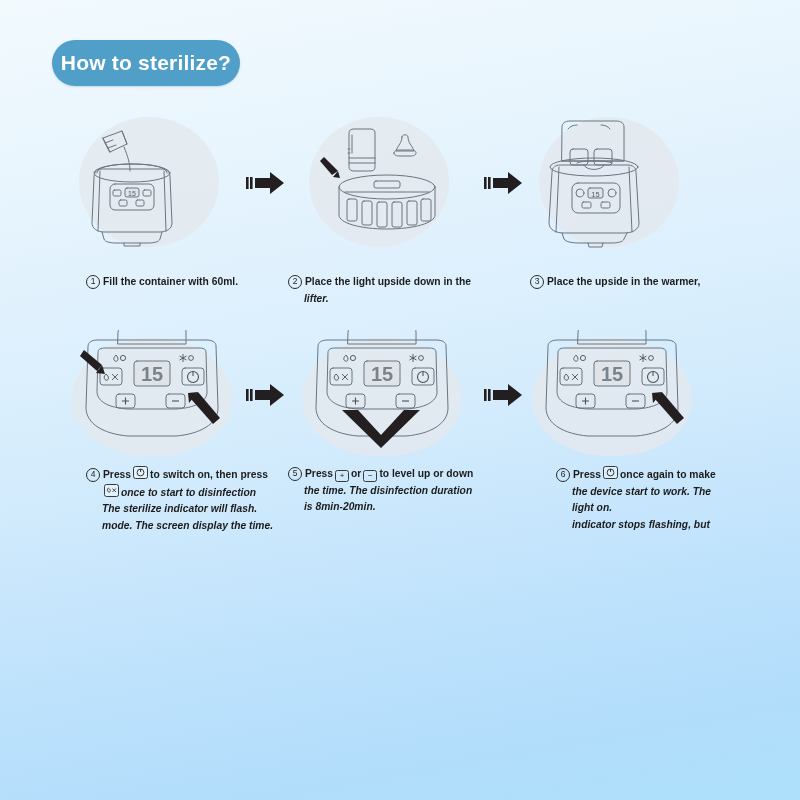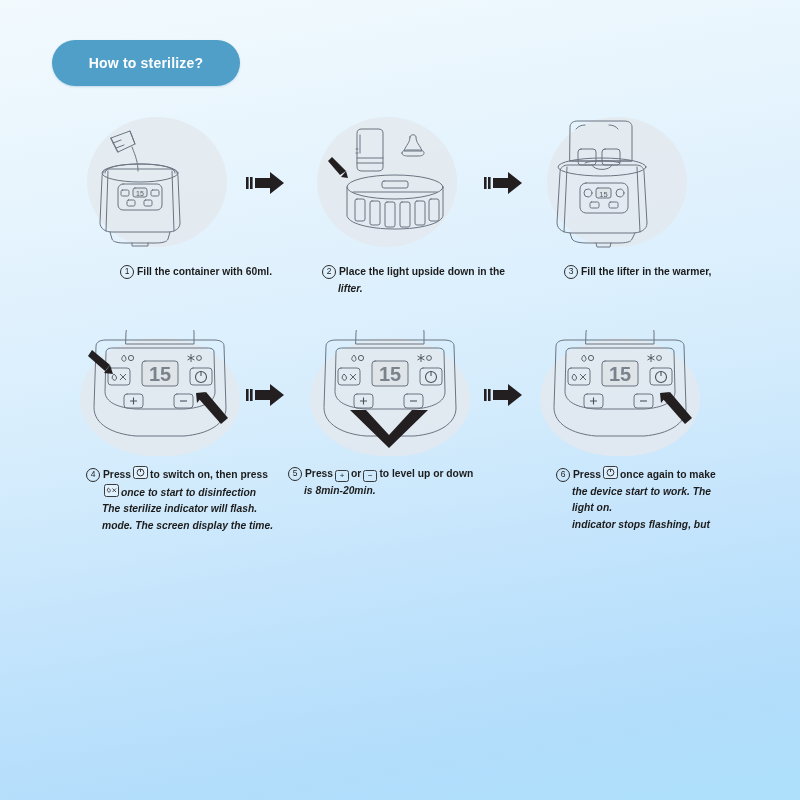--- a/index.html
+++ b/index.html
@@ -37,30 +37,30 @@
     height: 46px;
     border-radius: 23px;
     background: #4f9fc9;
     display: flex;
     align-items: center;
     justify-content: center;
     box-shadow: 0 1px 2px rgba(70,130,170,0.25);
   }
   .header-pill .title {
     color: #ffffff;
-    font-size: 14px;
+    font-size: 21px;
     font-weight: bold;
     letter-spacing: 0.2px;
     white-space: nowrap;
   }
 
   
   .row {
     position: absolute;
-    left: 8px;
+    left: 0;
     width: 732px;
     height: 200px;
   }
   .row-1 { top: 115px; }
   .row-2 { top: 330px; }
 
   .cell {
     position: absolute;
     width: 230px;
     top: 0;
@@ -110,21 +110,21 @@
 
   
   .caption {
     position: absolute;
     width: 215px;
     font-size: 10.3px;
     line-height: 16.5px;
     color: #1c1c1c;
     font-weight: bold;
   }
-  .cap-r1 { top: 264px; margin-left: 34px; }
+  .cap-r1 { top: 274px; }
   .cap-r2 { top: 466px; }
   .cap-0 { left: 86px; }
   .cap-1 { left: 288px; }
   .cap-2 { left: 530px; }
   .cap-2.cap-r2 { left: 556px; }
 
   .num {
     display: inline-block;
     width: 12px;
     height: 12px;
@@ -494,21 +494,21 @@
   <div class="caption cap-r1 cap-0">
     <span class="num">1</span><span class="cap-text">Fill the container with 60ml.</span>
   </div>
 
   <div class="caption cap-r1 cap-1">
     <span class="num">2</span><span class="cap-text">Place the light upside down in the</span>
     <span class="hang">lifter.</span>
   </div>
 
   <div class="caption cap-r1 cap-2">
-    <span class="num">3</span><span class="cap-text">Fill the lifter in the warmer,</span>
+    <span class="num">3</span><span class="cap-text">Place the upside in the warmer,</span>
   </div>
 
   <div class="caption cap-r2 cap-0">
     <span class="num">4</span><span>Press</span><span class="key">
       <svg width="13" height="11" viewBox="0 0 13 11">
           <g stroke="#3a3a3a" fill="none" stroke-width="1">
         <circle cx="6.5" cy="5.5" r="3.4"></circle>
             <path d="M6.5 2.1 L6.5 5"></path>
           </g>
         </svg>
@@ -520,20 +520,21 @@
           <path d="M7.5 3.5 L11 7 M7.5 7 L11 3.5"></path>
             </g>
           </svg>
       </span><span>once to start to disinfection</span></span>
     <span class="hang">The sterilize indicator will flash.</span>
     <span class="hang">mode. The screen display the time.</span>
   </div>
 
   <div class="caption cap-r2 cap-1">
     <span class="num">5</span><span>Press</span><span class="pm-key">+</span><span>or</span><span class="pm-key">−</span><span>to level up or down</span>
+    <span class="hang">the time.  The disinfection duration</span>
     <span class="hang">is 8min-20min.</span>
   </div>
 
   <div class="caption cap-r2 cap-2">
     <span class="num">6</span><span>Press</span><span class="key">
       <svg width="13" height="11" viewBox="0 0 13 11">
           <g stroke="#3a3a3a" fill="none" stroke-width="1">
         <circle cx="6.5" cy="5.5" r="3.4"></circle>
             <path d="M6.5 2.1 L6.5 5"></path>
           </g>

